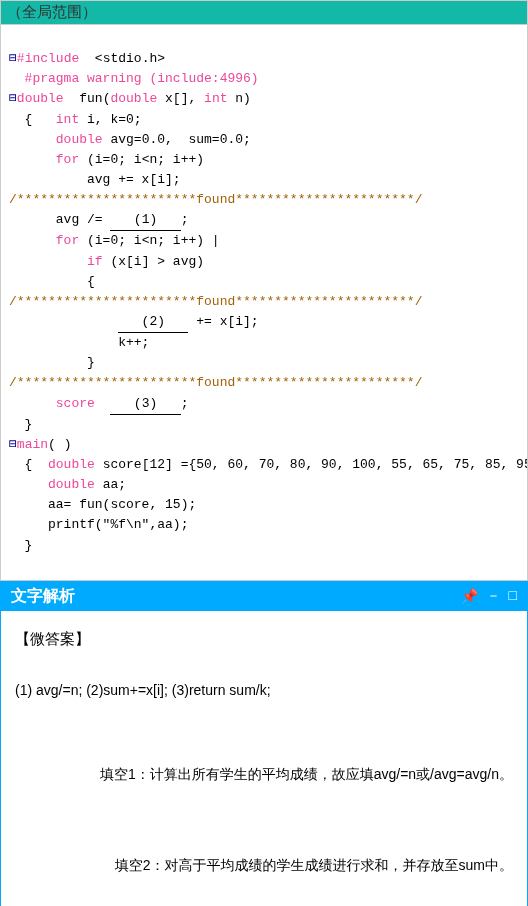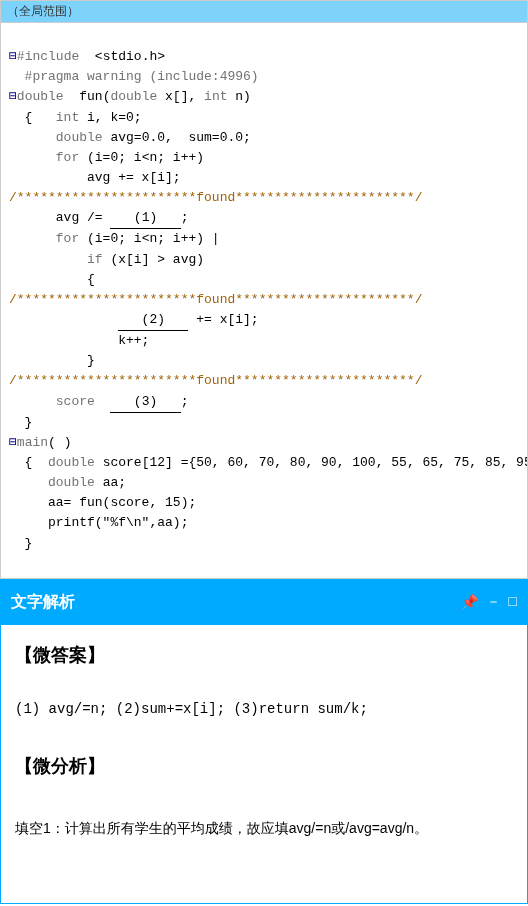--- a/index.html
+++ b/index.html
@@ -13,56 +13,56 @@
 
     
     .code-section {
       background: #fff;
       border: 1px solid #ccc;
       padding: 0;
       overflow: hidden;
     }
 
     .scope-bar {
-      background: #7dd3fc;
+      background: #14b8a6;
       border-bottom: 1px solid #ccc;
       padding: 2px 6px;
-      font-size: 12px;
+      font-size: 15px;
       color: #333;
       font-family: "SimSun", "宋体", sans-serif;
     }
 
     .code-content {
       padding: 4px 8px;
       line-height: 1.55;
       background: #fff;
       color: #000;
       white-space: pre;
       font-size: 13px;
     }
 
-    .kw-blue { color: #737373; font-weight: normal; }
+    .kw-blue { color: #ec4899; font-weight: normal; }
     .blank-underline {
       display: inline-block;
       border-bottom: 1px solid #000;
       min-width: 30px;
       color: #000;
     }
     .found-line { color: #a16207; }
 
     
     .analysis-section {
       margin-top: 0;
       border: 1px solid #00aaff;
     }
 
     .analysis-header {
       background: #00aaff;
       color: #fff;
-      padding: 12px 10px;
+      padding: 4px 10px;
       display: flex;
       align-items: center;
       justify-content: space-between;
     }
 
     .analysis-title {
       font-size: 16px;
       font-weight: bold;
       font-family: "SimHei", "黑体", sans-serif;
     }
@@ -81,37 +81,37 @@
 
     .analysis-body {
       padding: 14px 14px;
       font-family: "SimSun", "宋体", sans-serif;
       font-size: 14px;
       line-height: 1.8;
       color: #000;
     }
 
     .bold-bracket {
-      font-weight: bold;
-      font-size: 18px;
+      font-weight: normal;
+      font-size: 15px;
     }
 
     .answer-line {
-      margin: 10px 0 12px 0;
+      margin: 10px 0 2px 0;
       color: #000;
-      font-family: Liberation Mono, monospace;
     }
 
     .section-gap {
       height: 16px;
     }
 
     .analysis-para {
-      margin: 16px 0;
+      margin: 24px 0;
       line-height: 1.9;
+      text-align: right;
     }
   </style>
 </head>
 <body>
 
 <div class="code-section">
   <div class="scope-bar">
     <span>（全局范围）</span>
   </div>
 
@@ -151,20 +151,20 @@
       <span class="header-icon">📌</span>
       <span class="header-icon">－</span>
       <span class="header-icon">□</span>
     </div>
   </div>
   <div class="analysis-body">
     <p class="bold-bracket">【微答案】</p>
     <div class="section-gap"></div>
     <p class="answer-line">(1) avg/=n; (2)sum+=x[i]; (3)return sum/k;</p>
     <div class="section-gap"></div>
-    <p class="bold-bracket">【微分析】</p>
     <div class="section-gap"></div>
     <p class="analysis-para">填空1：计算出所有学生的平均成绩，故应填avg/=n或/avg=avg/n。</p>
     <div class="section-gap"></div>
+    <p class="analysis-para">填空2：对高于平均成绩的学生成绩进行求和，并存放至sum中。</p>
     <div class="section-gap"></div>
 
   </div>
 </div>
 
 </body></html>

